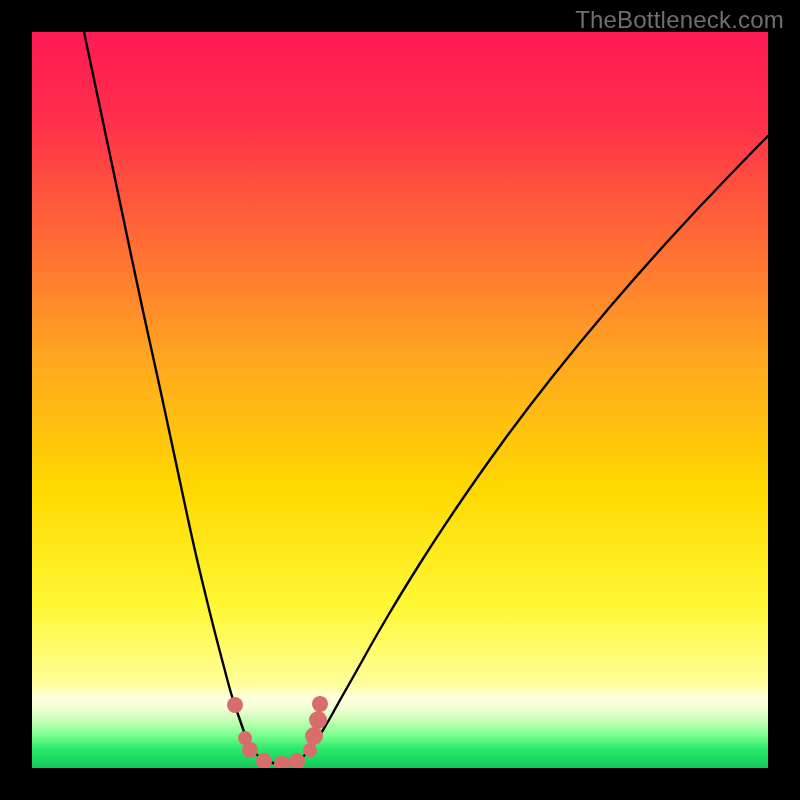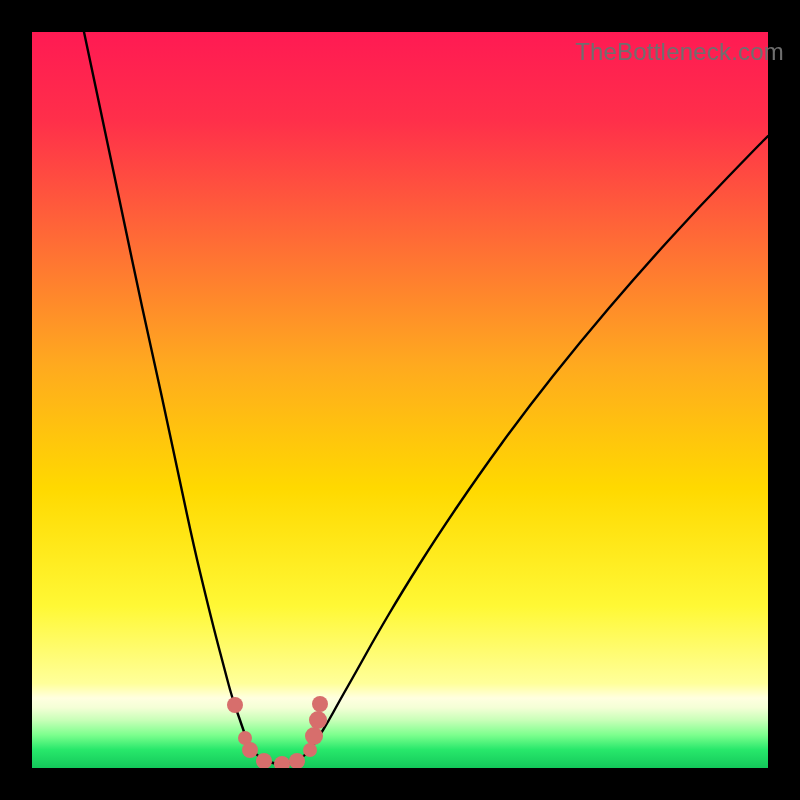--- a/index.html
+++ b/index.html
@@ -33,21 +33,20 @@
   }
   .watermark {
     position: absolute;
     top: 6px;
     right: 16px;
     color: #6f6f6f;
     font-size: 24px;
     font-weight: 500;
     letter-spacing: 0.2px;
     user-select: none;
-    margin-top: 32px;
   }
   svg.curve {
     position: absolute;
     inset: 0;
     width: 100%;
     height: 100%;
     overflow: visible;
   }
 </style>
 </head>

